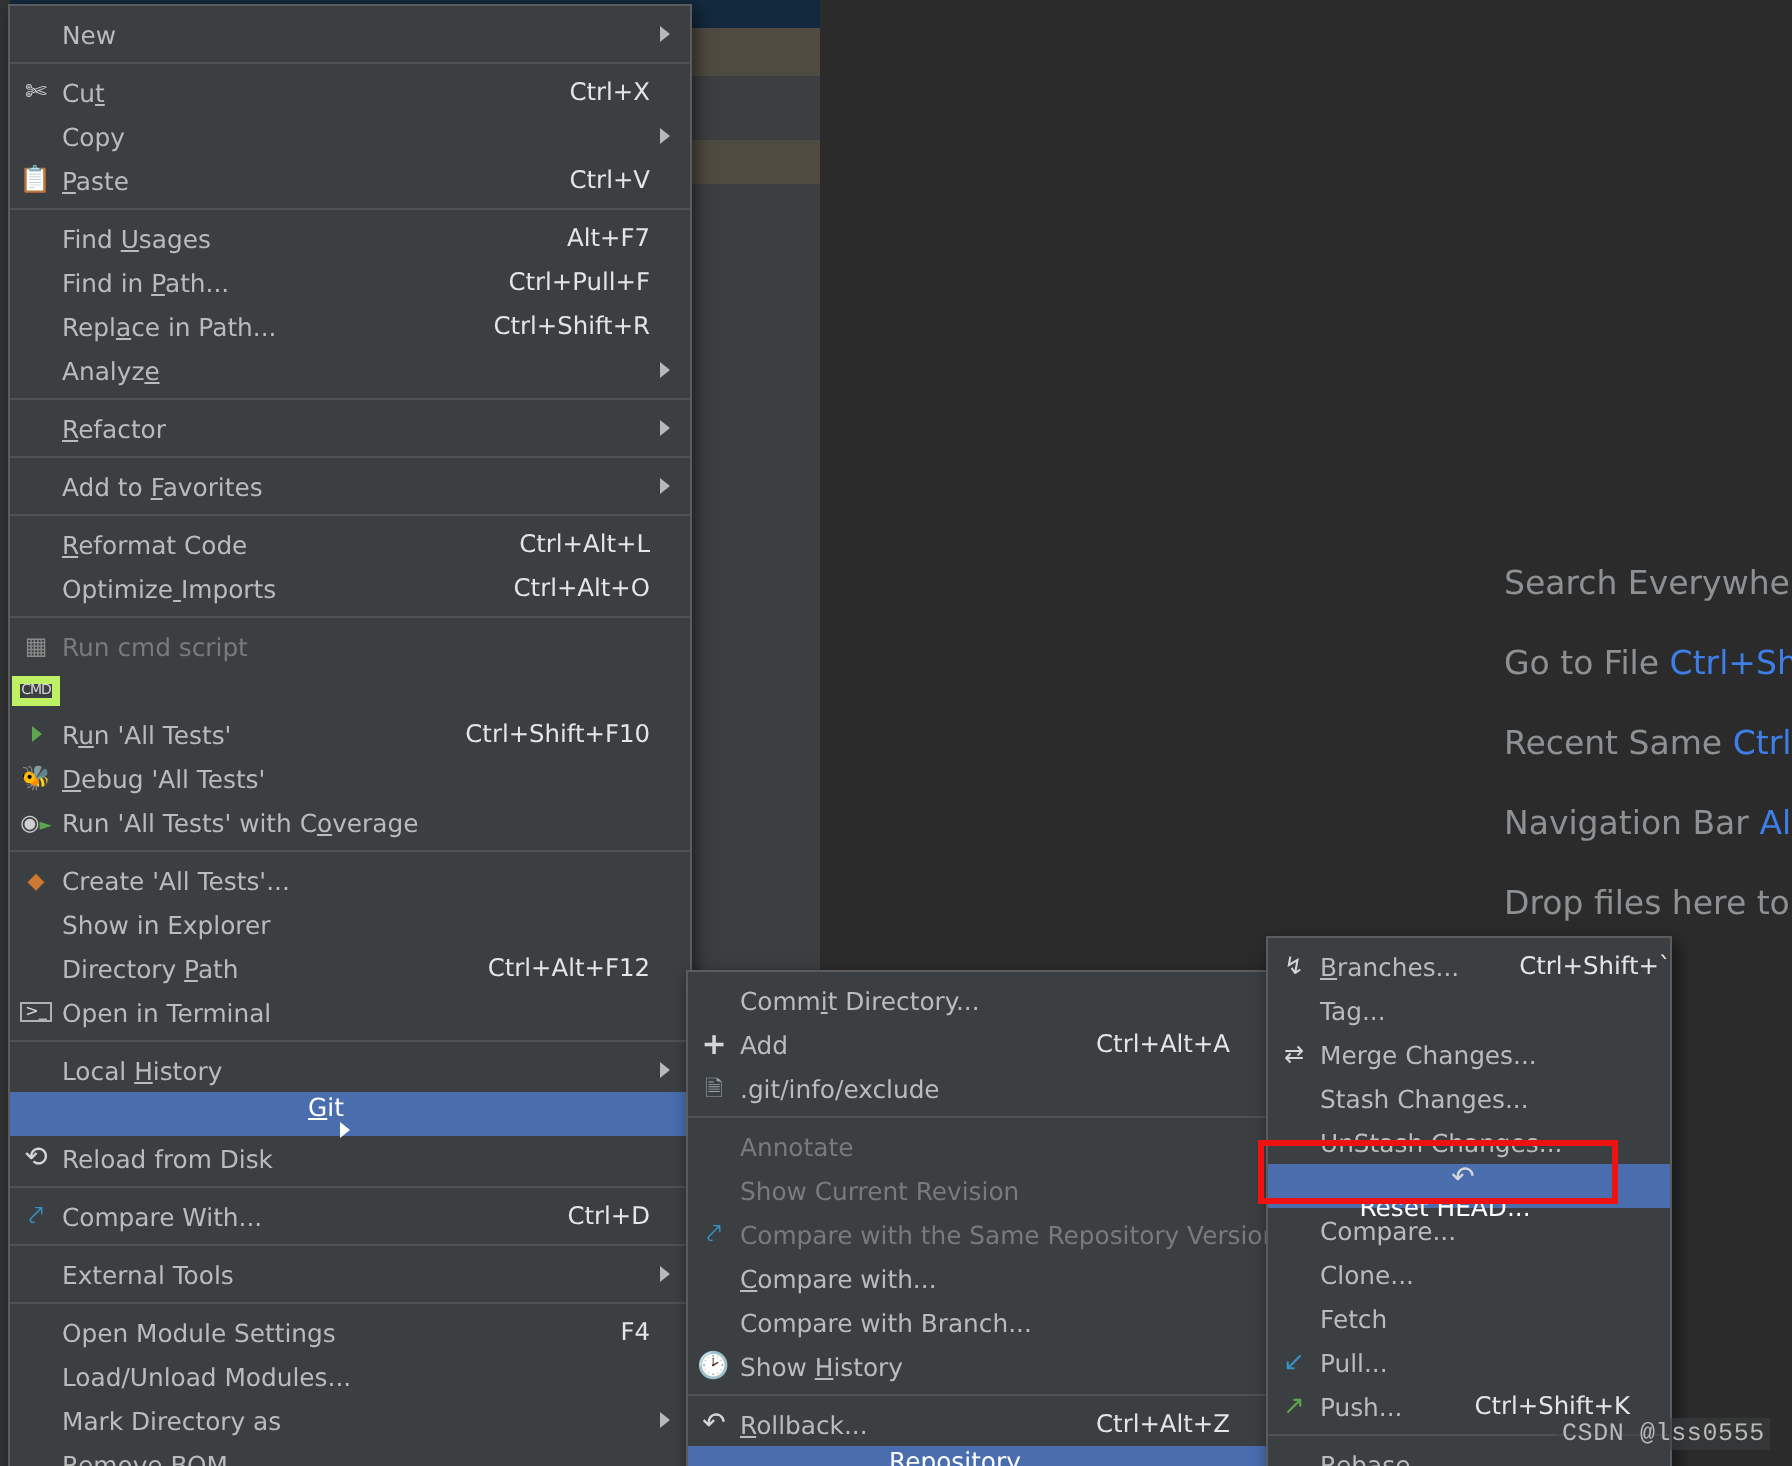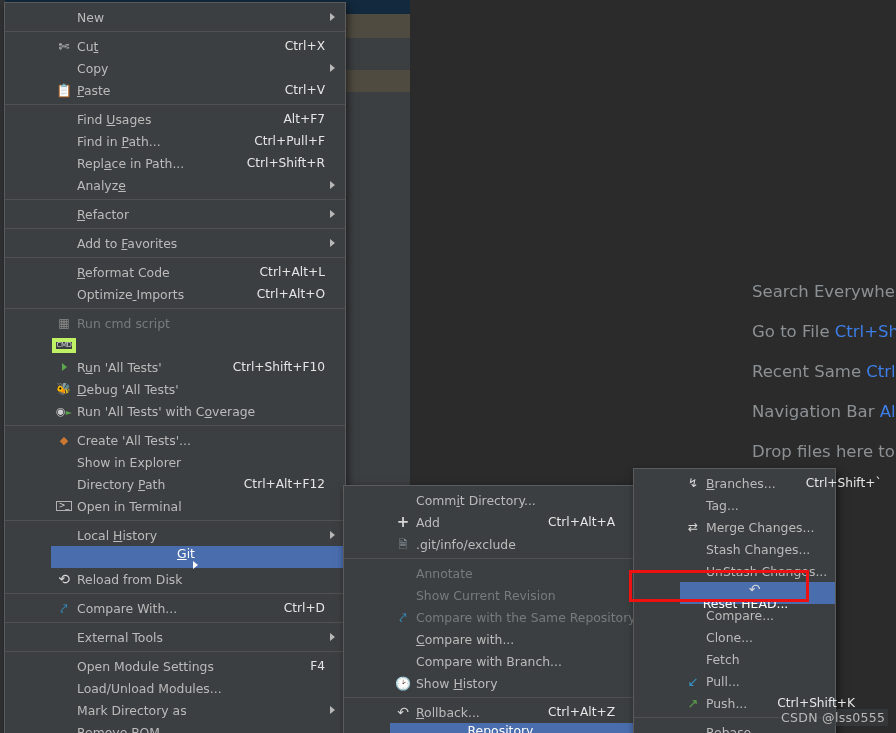--- a/index.html
+++ b/index.html
@@ -49,21 +49,20 @@
     color: #bbbbbb;
     padding: 3px 0;
   }
   .mi {
     position: relative;
     display: flex; align-items: center;
     height: 22px;
     padding: 0 6px 0 0;
     white-space: nowrap;
     cursor: default;
-    margin-left: 46px;
   }
   .mi.sel { background: #4a6dae; color: #ffffff; flex-direction: column; }
   .mi.disabled { color: #777b7e; }
   .mi-icon {
     width: 26px; min-width: 26px; height: 22px;
     display: flex; align-items: center; justify-content: center;
     font-size: 11px; line-height: 1;
   }
   .mi-label { flex: 1 1 auto; padding-right: 18px; }
   .mi-label u { text-decoration: underline; }
@@ -84,21 +83,21 @@
   
   .annot-box {
     position: absolute; left: 629px; top: 570px; width: 180px; height: 32px;
     border: 3px solid #ee1111; pointer-events: none;
   }
 
   
   .watermark {
     position: absolute; left: 778px; top: 709px;
     font-size: 12.5px; color: #b9b9b9; letter-spacing: .3px;
-    background: rgba(60,63,65,.55); padding: 1px 3px;
+    background: rgba(60,63,65,.55); padding: 1px 3px; font-family: Liberation Mono, monospace;
   }
 
   
   .ic { display: inline-block; }
   .tri-right { width: 0; height: 0; border-left: 5px solid currentColor;
                border-top: 4px solid transparent; border-bottom: 4px solid transparent; }
   .green { color: #5ca64d; }
   .blue  { color: #3592c4; }
   .orange{ color: #cc7832; }
   .grey  { color: #8a8a8a; }

